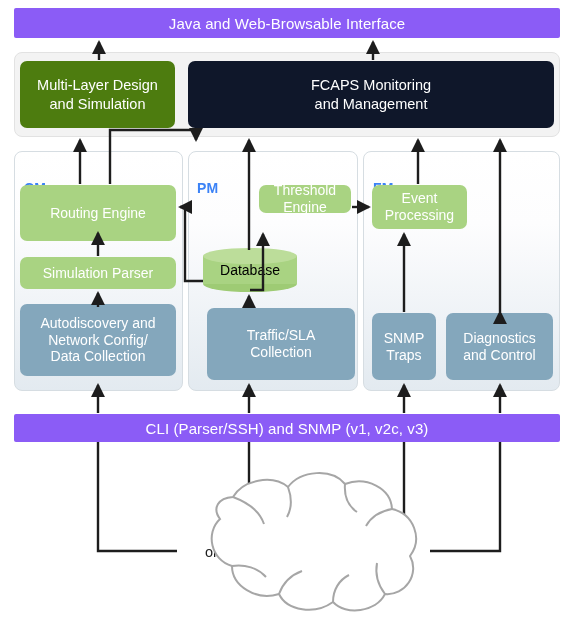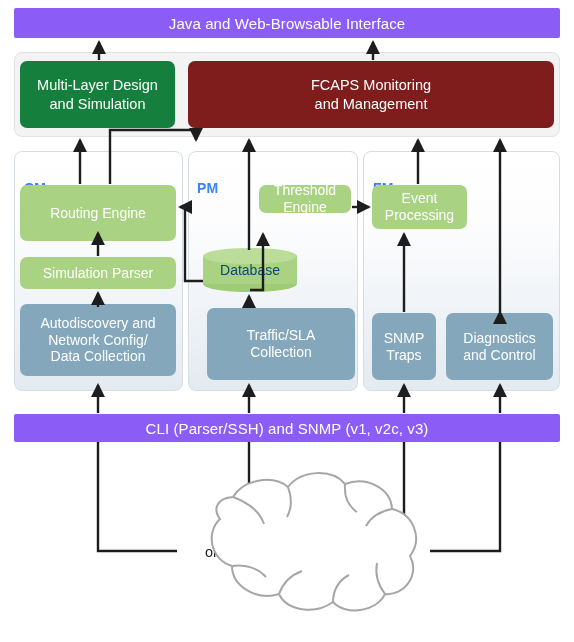--- a/index.html
+++ b/index.html
@@ -30,22 +30,22 @@
     border-radius: 8px;
   }
   .gray-box {
     display: flex; align-items: center; justify-content: center;
     text-align: center;
     color: #ffffff;
     font-size: 14.5px;
     line-height: 1.25;
     border-radius: 7px;
   }
-  .gray-dark { background: #15803d; }
-  .gray-light { background: #7f1d1d; }
+  .gray-dark { background: #4d7c0f; }
+  .gray-light { background: #0f172a; }
 
   
   .col-panel {
     background: linear-gradient(to bottom, #ffffff 0%, #fdfdfe 30%, #e3eaf0 100%);
     border: 1px solid #d6dde2;
     border-radius: 8px;
   }
   .col-label {
     position: absolute;
     font-size: 14px;
@@ -77,21 +77,21 @@
     background: #bcdd9a;
     border-radius: 50% / 50%;
   }
   .cyl-bot {
     position: absolute; left: 0; right: 0; height: 16px;
     background: #9ecb74;
     border-radius: 50% / 50%;
   }
   .cyl-label {
     position: absolute; left: 0; right: 0;
-    text-align: center; color: #0c4a6e; font-size: 14px;
+    text-align: center; color: #000000; font-size: 14px;
   }
 
   svg.overlay { position: absolute; left: 0; top: 0; width: 574px; height: 642px; pointer-events: none; }
 
   .cloud-label {
     position: absolute;
     text-align: center;
     color: #1d1d1d;
     font-size: 14.5px;
     line-height: 1.35;

